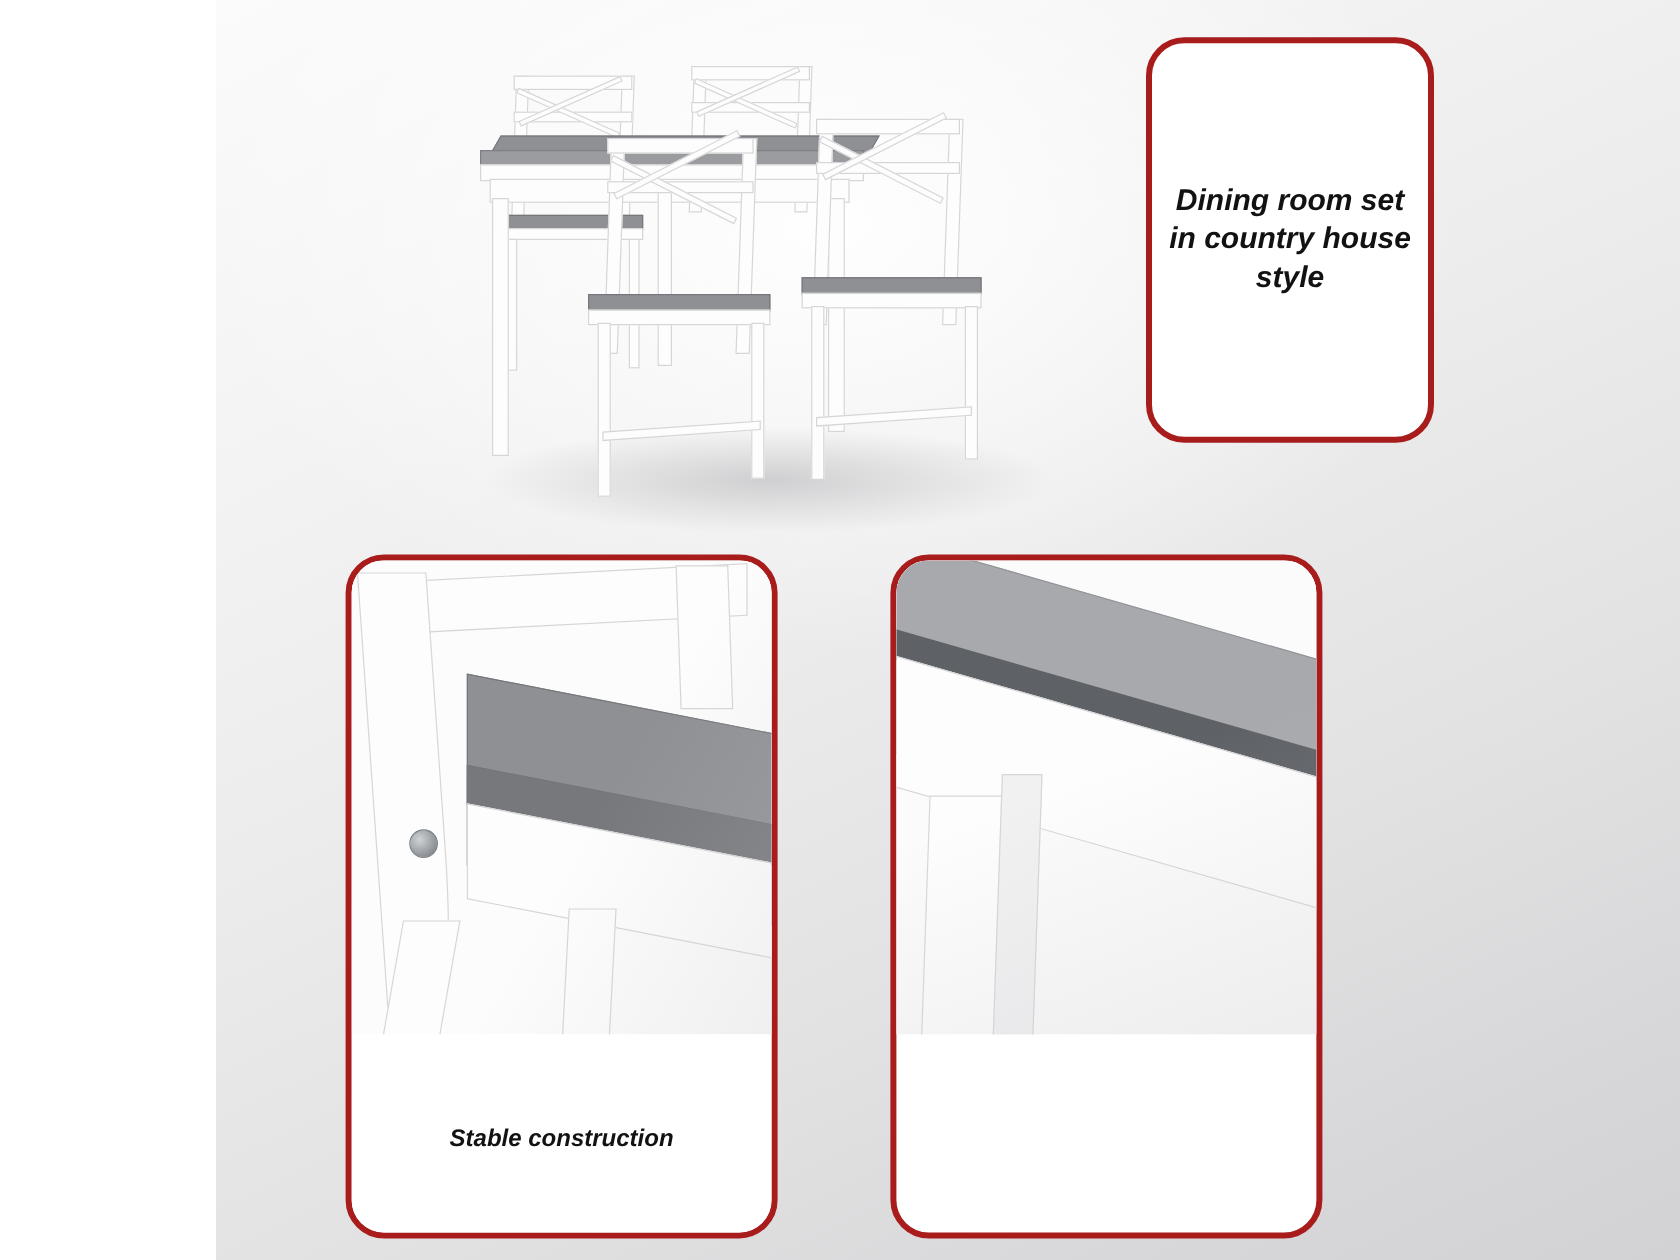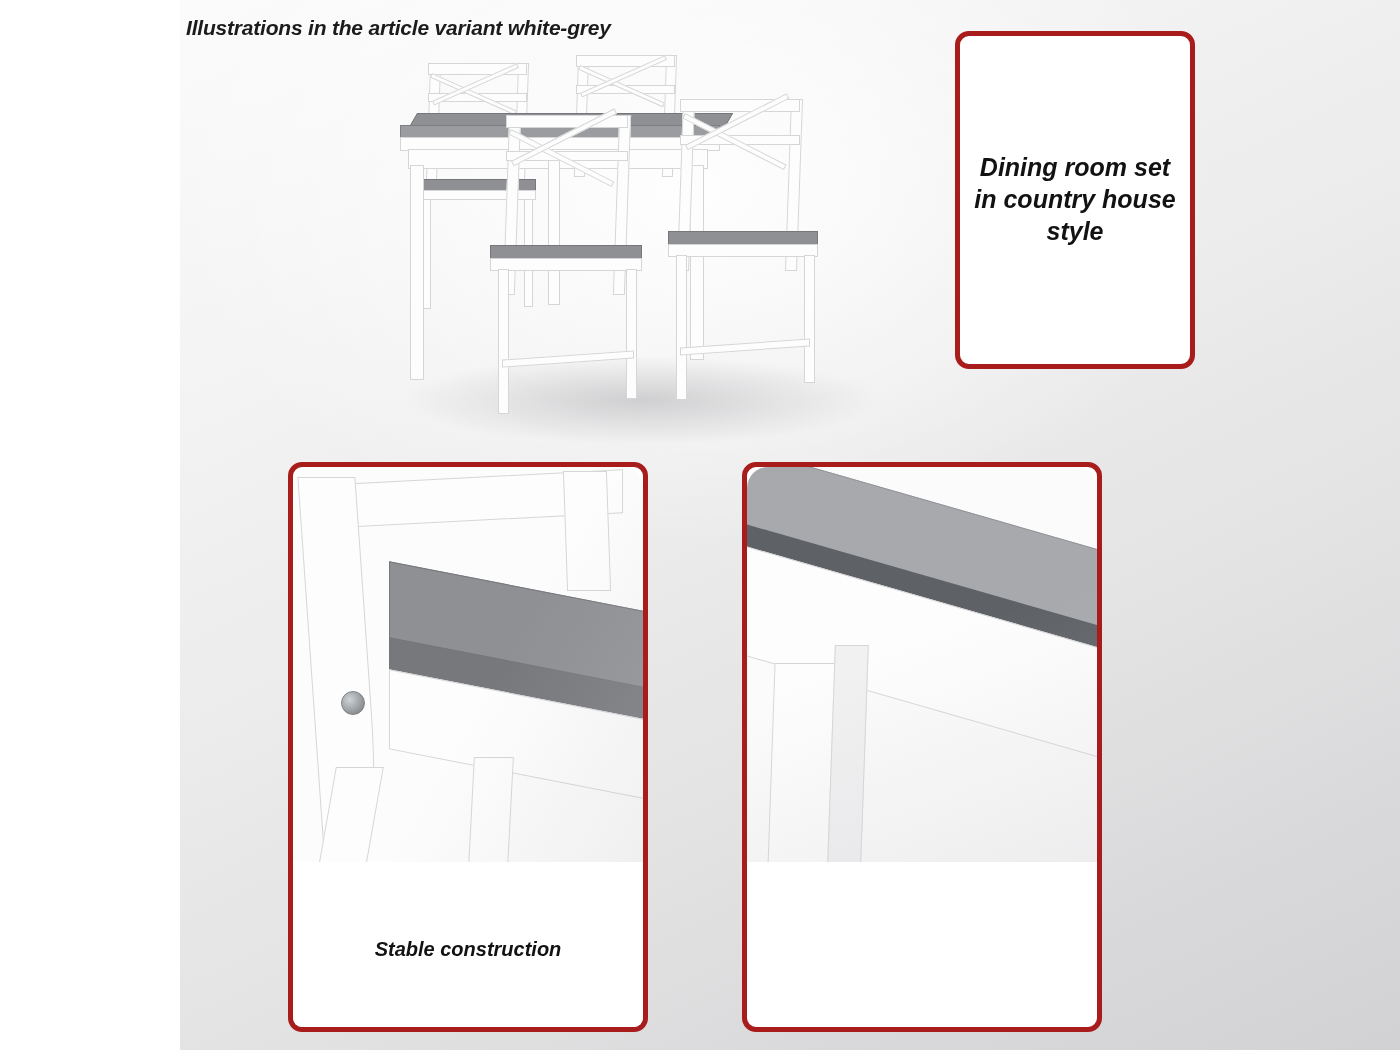--- a/index.html
+++ b/index.html
@@ -54,21 +54,21 @@
     font-style: italic;
     color: #1b1b1b;
     letter-spacing: -0.2px;
     white-space: nowrap;
   }
 
   
   .callout {
     position: absolute;
     border: 5px solid #a81c1c;
-    border-radius: 14px;
+    border-radius: 32px;
     background: #ffffff;
     box-sizing: border-box;
   }
   .callout .cap {
     font-style: italic;
     font-weight: bold;
     color: #121212;
     line-height: 1.27;
   }
 
@@ -145,21 +145,20 @@
 </style>
 </head>
 <body>
 
 <div class="canvas">
 
   <div class="backdrop"></div>
   <div class="backdrop-soft"></div>
   <div class="left-white"></div>
 
-  <div class="headline">Illustrations in the article variant white-grey</div>
 
   <div class="hero">
 
     <div class="shadow-blob" style="left:20px; top:300px; width:480px; height:90px;"></div>
 
     <div>
       <div class="wht" style="left:48px; top:8px; width:11px; height:120px; transform:skewX(-2deg);"></div>
       <div class="wht" style="left:136px; top:8px; width:11px; height:120px; transform:skewX(-2deg);"></div>
       <div class="wht" style="left:48px; top:8px; width:99px; height:12px;"></div>
       <div class="wht" style="left:48px; top:38px; width:99px; height:9px;"></div>

